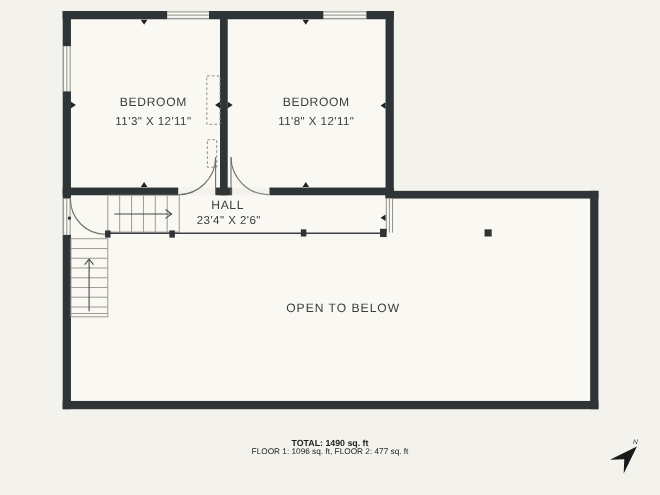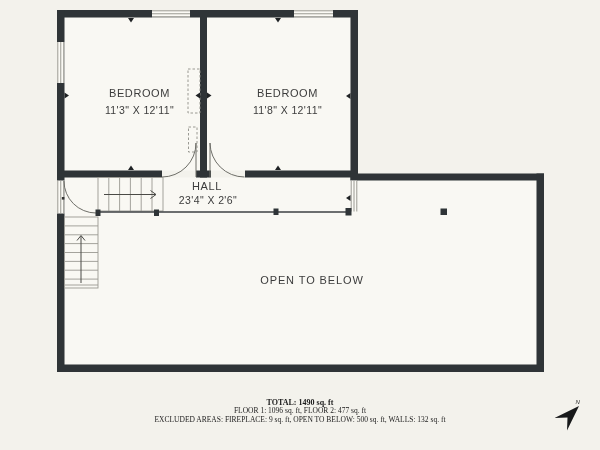--- a/index.html
+++ b/index.html
@@ -18,21 +18,20 @@
   .doorline{stroke:#6f6f69;stroke-width:1;fill:none;}
   .stairbox{fill:#f9f8f3;stroke:#9a9992;stroke-width:0.9;}
   .tread{stroke:#9a9992;stroke-width:0.9;}
   .stair-arrow{stroke:#4a4a46;stroke-width:1;fill:none;}
   .railing{stroke:#3c4043;stroke-width:1.3;}
   .tick{fill:#1f2224;}
   .dashed{fill:none;stroke:#8f8e88;stroke-width:0.9;stroke-dasharray:2.5 2;}
   #summary{
     position:absolute;left:0;top:398px;width:600px;text-align:center;
     color:#1c1c1c;
-    font-family:Liberation Serif, serif;
   }
   #summary .l1{font-size:8px;font-weight:bold;line-height:9px;}
   #summary .l2,#summary .l3{font-size:7.5px;line-height:8.5px;}
   .compass-n{fill:#2a2a2a;font-size:6px;font-style:italic;}
 </style>
 </head>
 <body>
 
 <svg id="plan" width="600" height="450" viewBox="0 0 600 450">
 
@@ -168,14 +167,13 @@
 
   <g>
     <polygon fill="#17191a" points="579,406 567,430.5 567.5,417.5 554.5,418"></polygon>
     <text class="compass-n" x="575.5" y="404">N</text>
   </g>
 </svg>
 
 <div id="summary">
   <div class="l1">TOTAL: 1490 sq. ft</div>
   <div class="l2">FLOOR 1: 1096 sq. ft, FLOOR 2: 477 sq. ft</div>
-  <div class="l3">EXCLUDED AREAS: FIREPLACE: 9 sq. ft, OPEN TO BELOW: 500 sq. ft, WALLS: 132 sq. ft</div>
 </div>
 
 </body></html>

